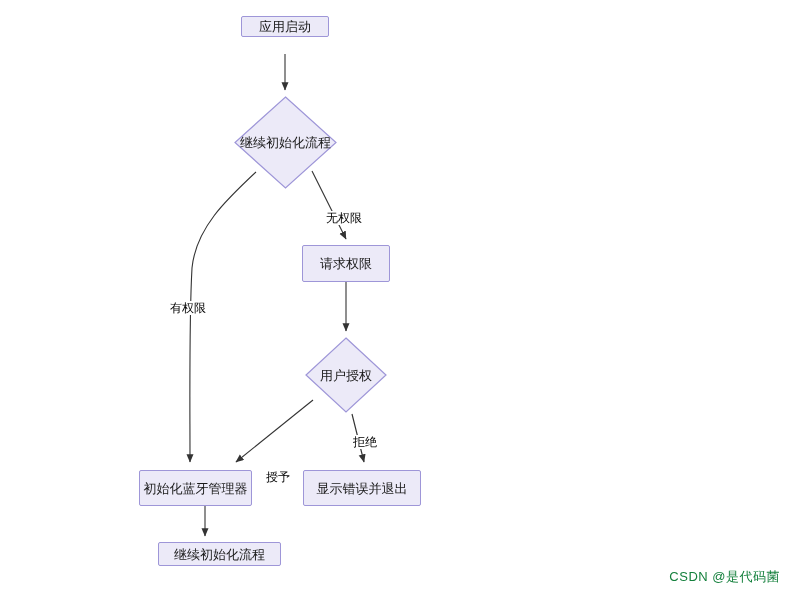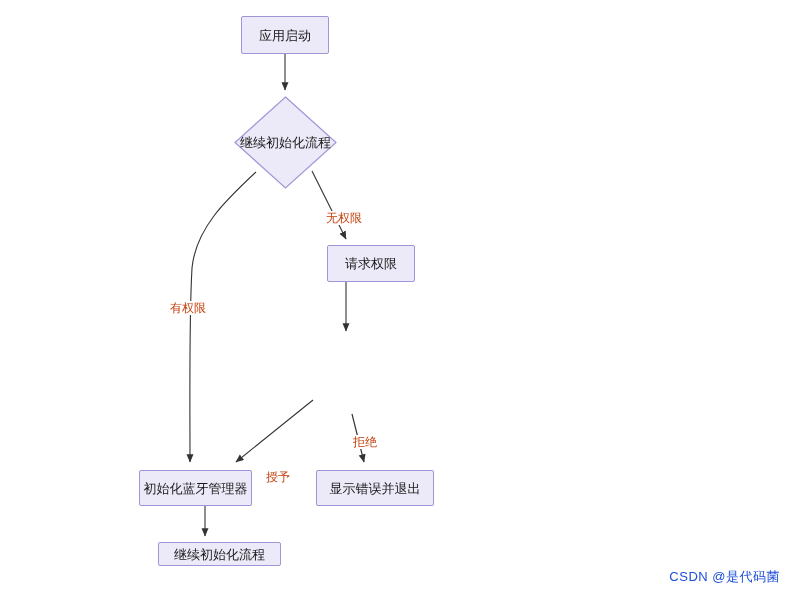--- a/index.html
+++ b/index.html
@@ -52,32 +52,32 @@
     width: 100%;
     height: 100%;
   }
   .diamond-label {
     position: relative;
     z-index: 2;
   }
   .edge-label {
     position: absolute;
     font-size: 12px;
-    color: #c2410c;
+    color: #000000;
     background: #ffffff;
     padding: 1px 2px;
     line-height: 1;
     white-space: nowrap;
   }
   #watermark {
     position: absolute;
     right: 10px;
     bottom: 8px;
     font-size: 13px;
-    color: #1d4ed8;
+    color: #15803d;
     letter-spacing: 0.5px;
     white-space: nowrap;
   }
 </style>
 </head>
 <body>
 
 <div id="canvas">
 
   <svg id="edges" viewBox="0 0 790 594" xmlns="http://www.w3.org/2000/svg">
@@ -95,41 +95,47 @@
 
     <path d="M346,282 L346,331" stroke="#333333" stroke-width="1.1" fill="none" marker-end="url(#arrowhead)"></path>
 
     <path d="M313,400 L236,462" stroke="#333333" stroke-width="1.1" fill="none" marker-end="url(#arrowhead)"></path>
 
     <path d="M352,414 L364,462" stroke="#333333" stroke-width="1.1" fill="none" marker-end="url(#arrowhead)"></path>
 
     <path d="M205,506 L205,536" stroke="#333333" stroke-width="1.1" fill="none" marker-end="url(#arrowhead)"></path>
   </svg>
 
-  <div class="node rect" style="left:241px; top:16px; width:88px; height:38px;">
+  <div class="node rect" style="left:241px; top:16px; width:88px; height:21px;">
     <span>应用启动</span>
   </div>
 
   <div class="node diamond" style="left:234px; top:96px; width:103px; height:93px;">
     <svg class="diamond-shape" viewBox="0 0 103 93" preserveAspectRatio="none" xmlns="http://www.w3.org/2000/svg">
       <polygon points="51.5,1 102,46.5 51.5,92 1,46.5" fill="#ECEAF8" stroke="#9E96D8" stroke-width="1.2"></polygon>
     </svg>
     <span class="diamond-label">继续初始化流程</span>
   </div>
 
-  <div class="node rect" style="left:302px; top:245px; width:88px; height:37px;margin-left:25px;">
+  <div class="node rect" style="left:302px; top:245px; width:88px; height:37px;">
     <span>请求权限</span>
   </div>
 
+  <div class="node diamond" style="left:305px; top:337px; width:82px; height:76px;">
+    <svg class="diamond-shape" viewBox="0 0 82 76" preserveAspectRatio="none" xmlns="http://www.w3.org/2000/svg">
+      <polygon points="41,1 81,38 41,75 1,38" fill="#ECEAF8" stroke="#9E96D8" stroke-width="1.2"></polygon>
+    </svg>
+    <span class="diamond-label">用户授权</span>
+  </div>
 
   <div class="node rect" style="left:139px; top:470px; width:113px; height:36px;">
     <span>初始化蓝牙管理器</span>
   </div>
 
-  <div class="node rect" style="left:316px; top:470px; width:118px; height:36px;">
+  <div class="node rect" style="left:303px; top:470px; width:118px; height:36px;">
     <span>显示错误并退出</span>
   </div>
 
   <div class="node rect" style="left:158px; top:542px; width:123px; height:24px;">
     <span>继续初始化流程</span>
   </div>
 
   <div class="edge-label" style="left:324px; top:211px;">无权限</div>
 
   <div class="edge-label" style="left:168px; top:301px;">有权限</div>

